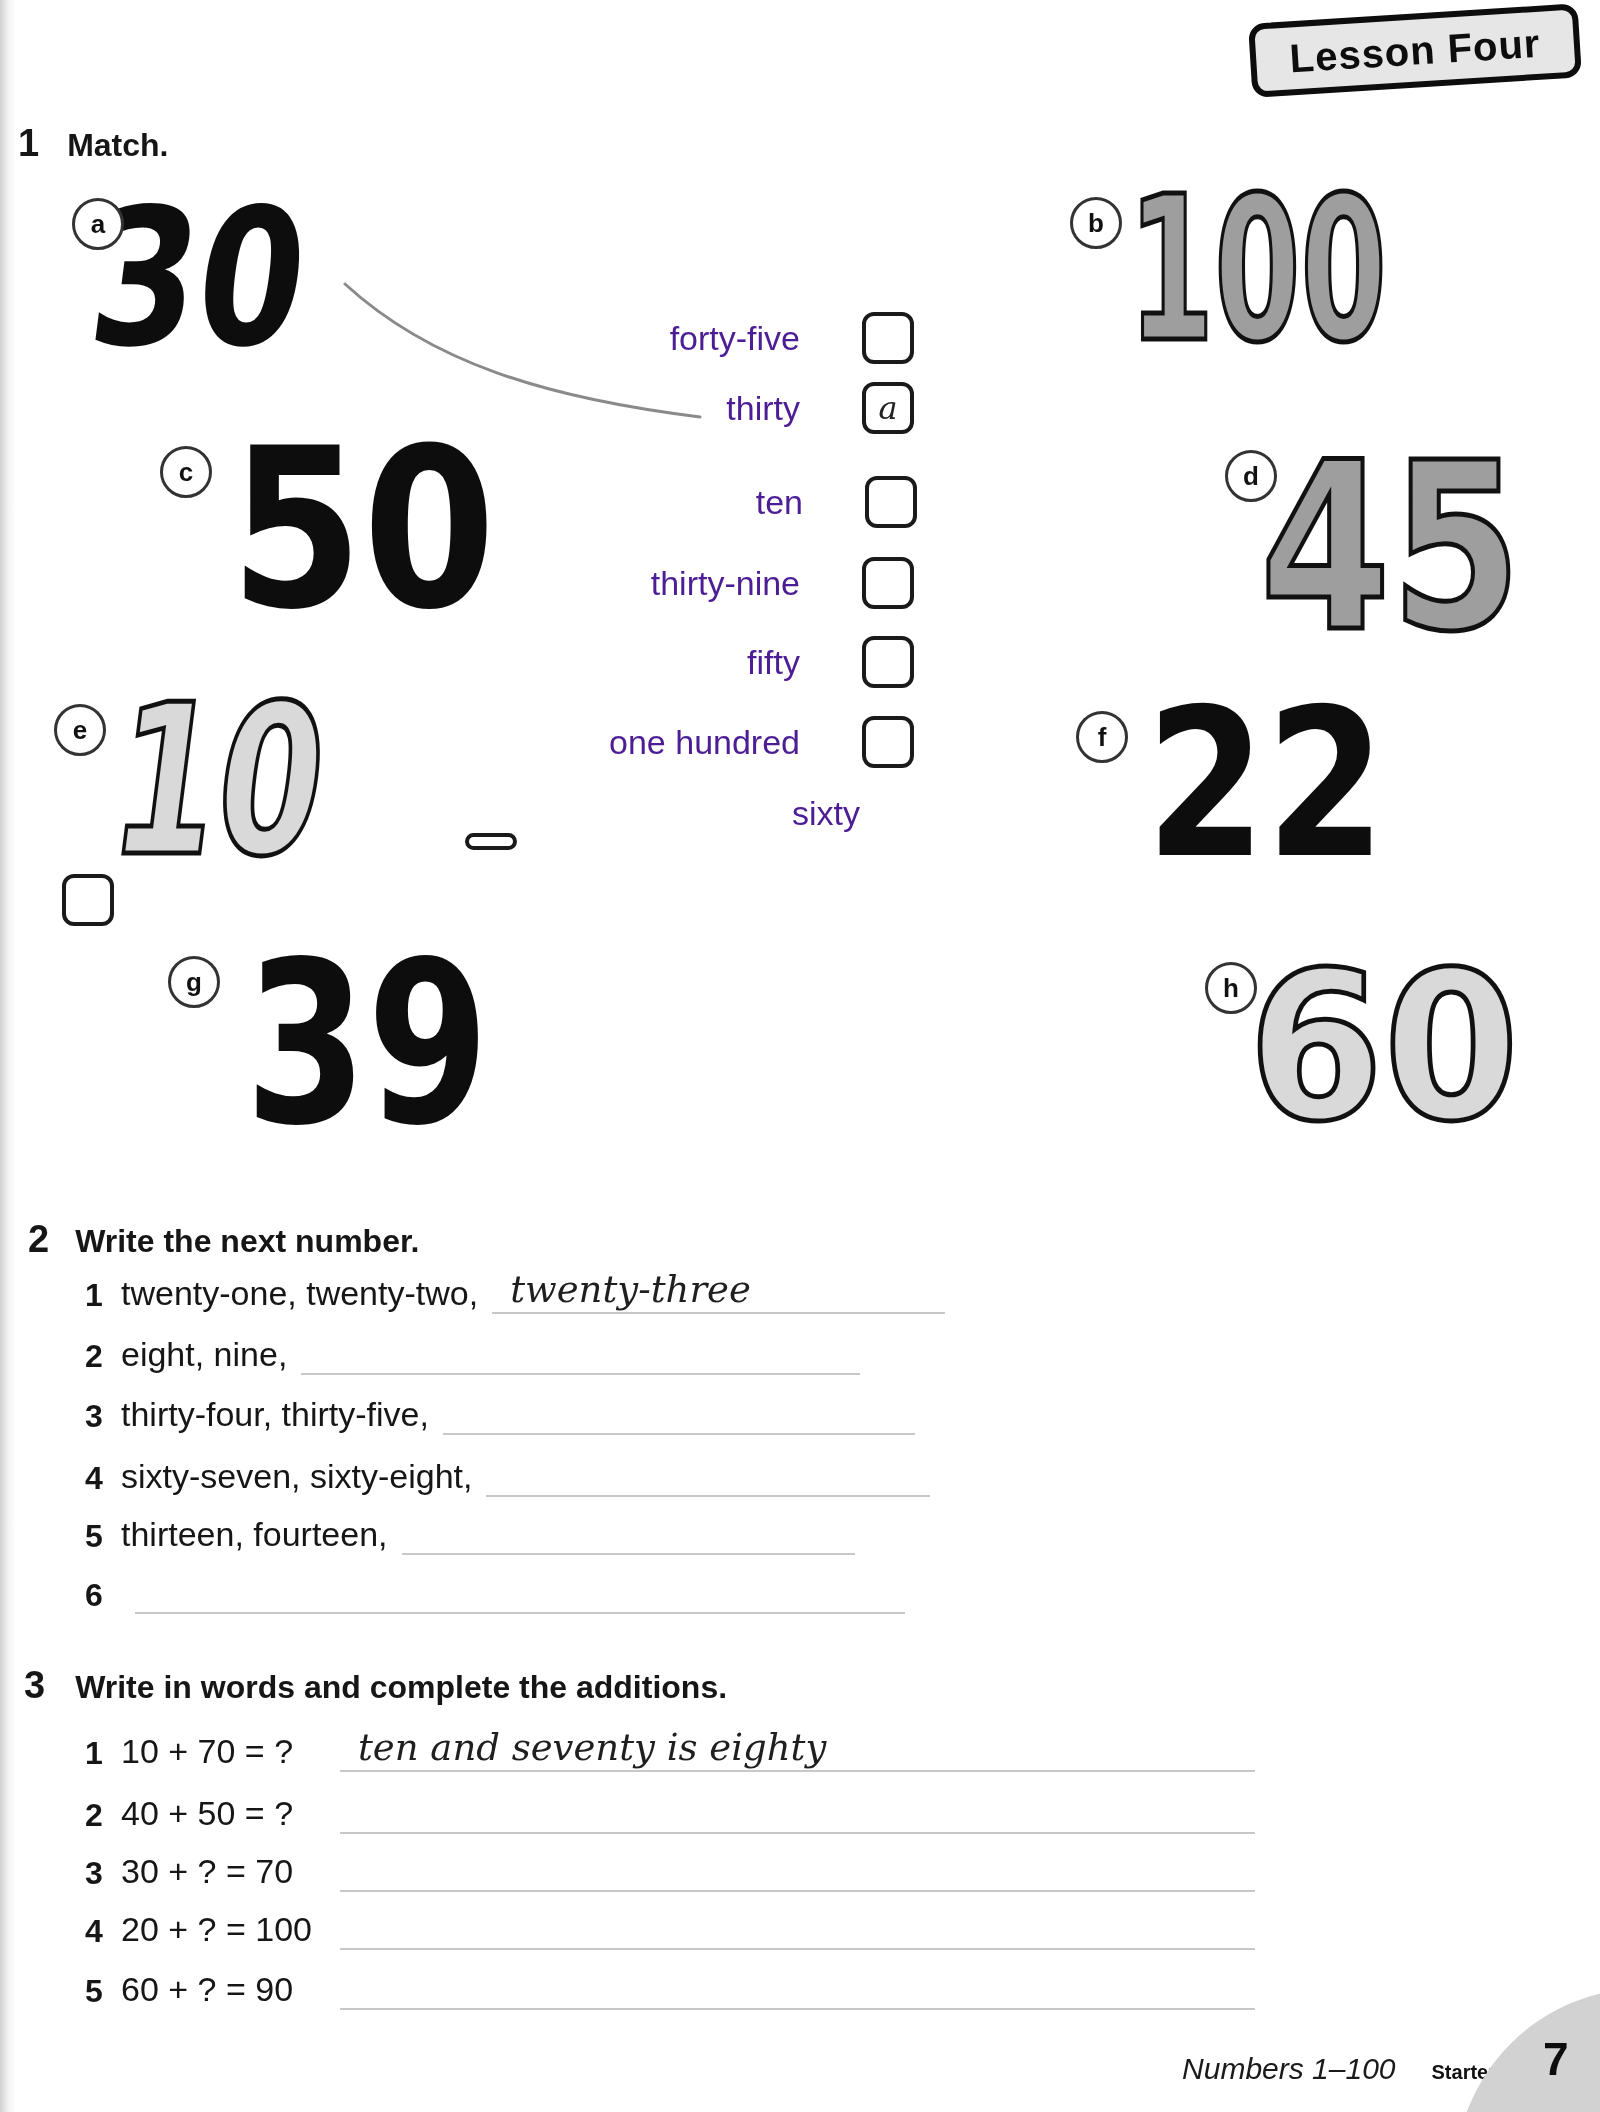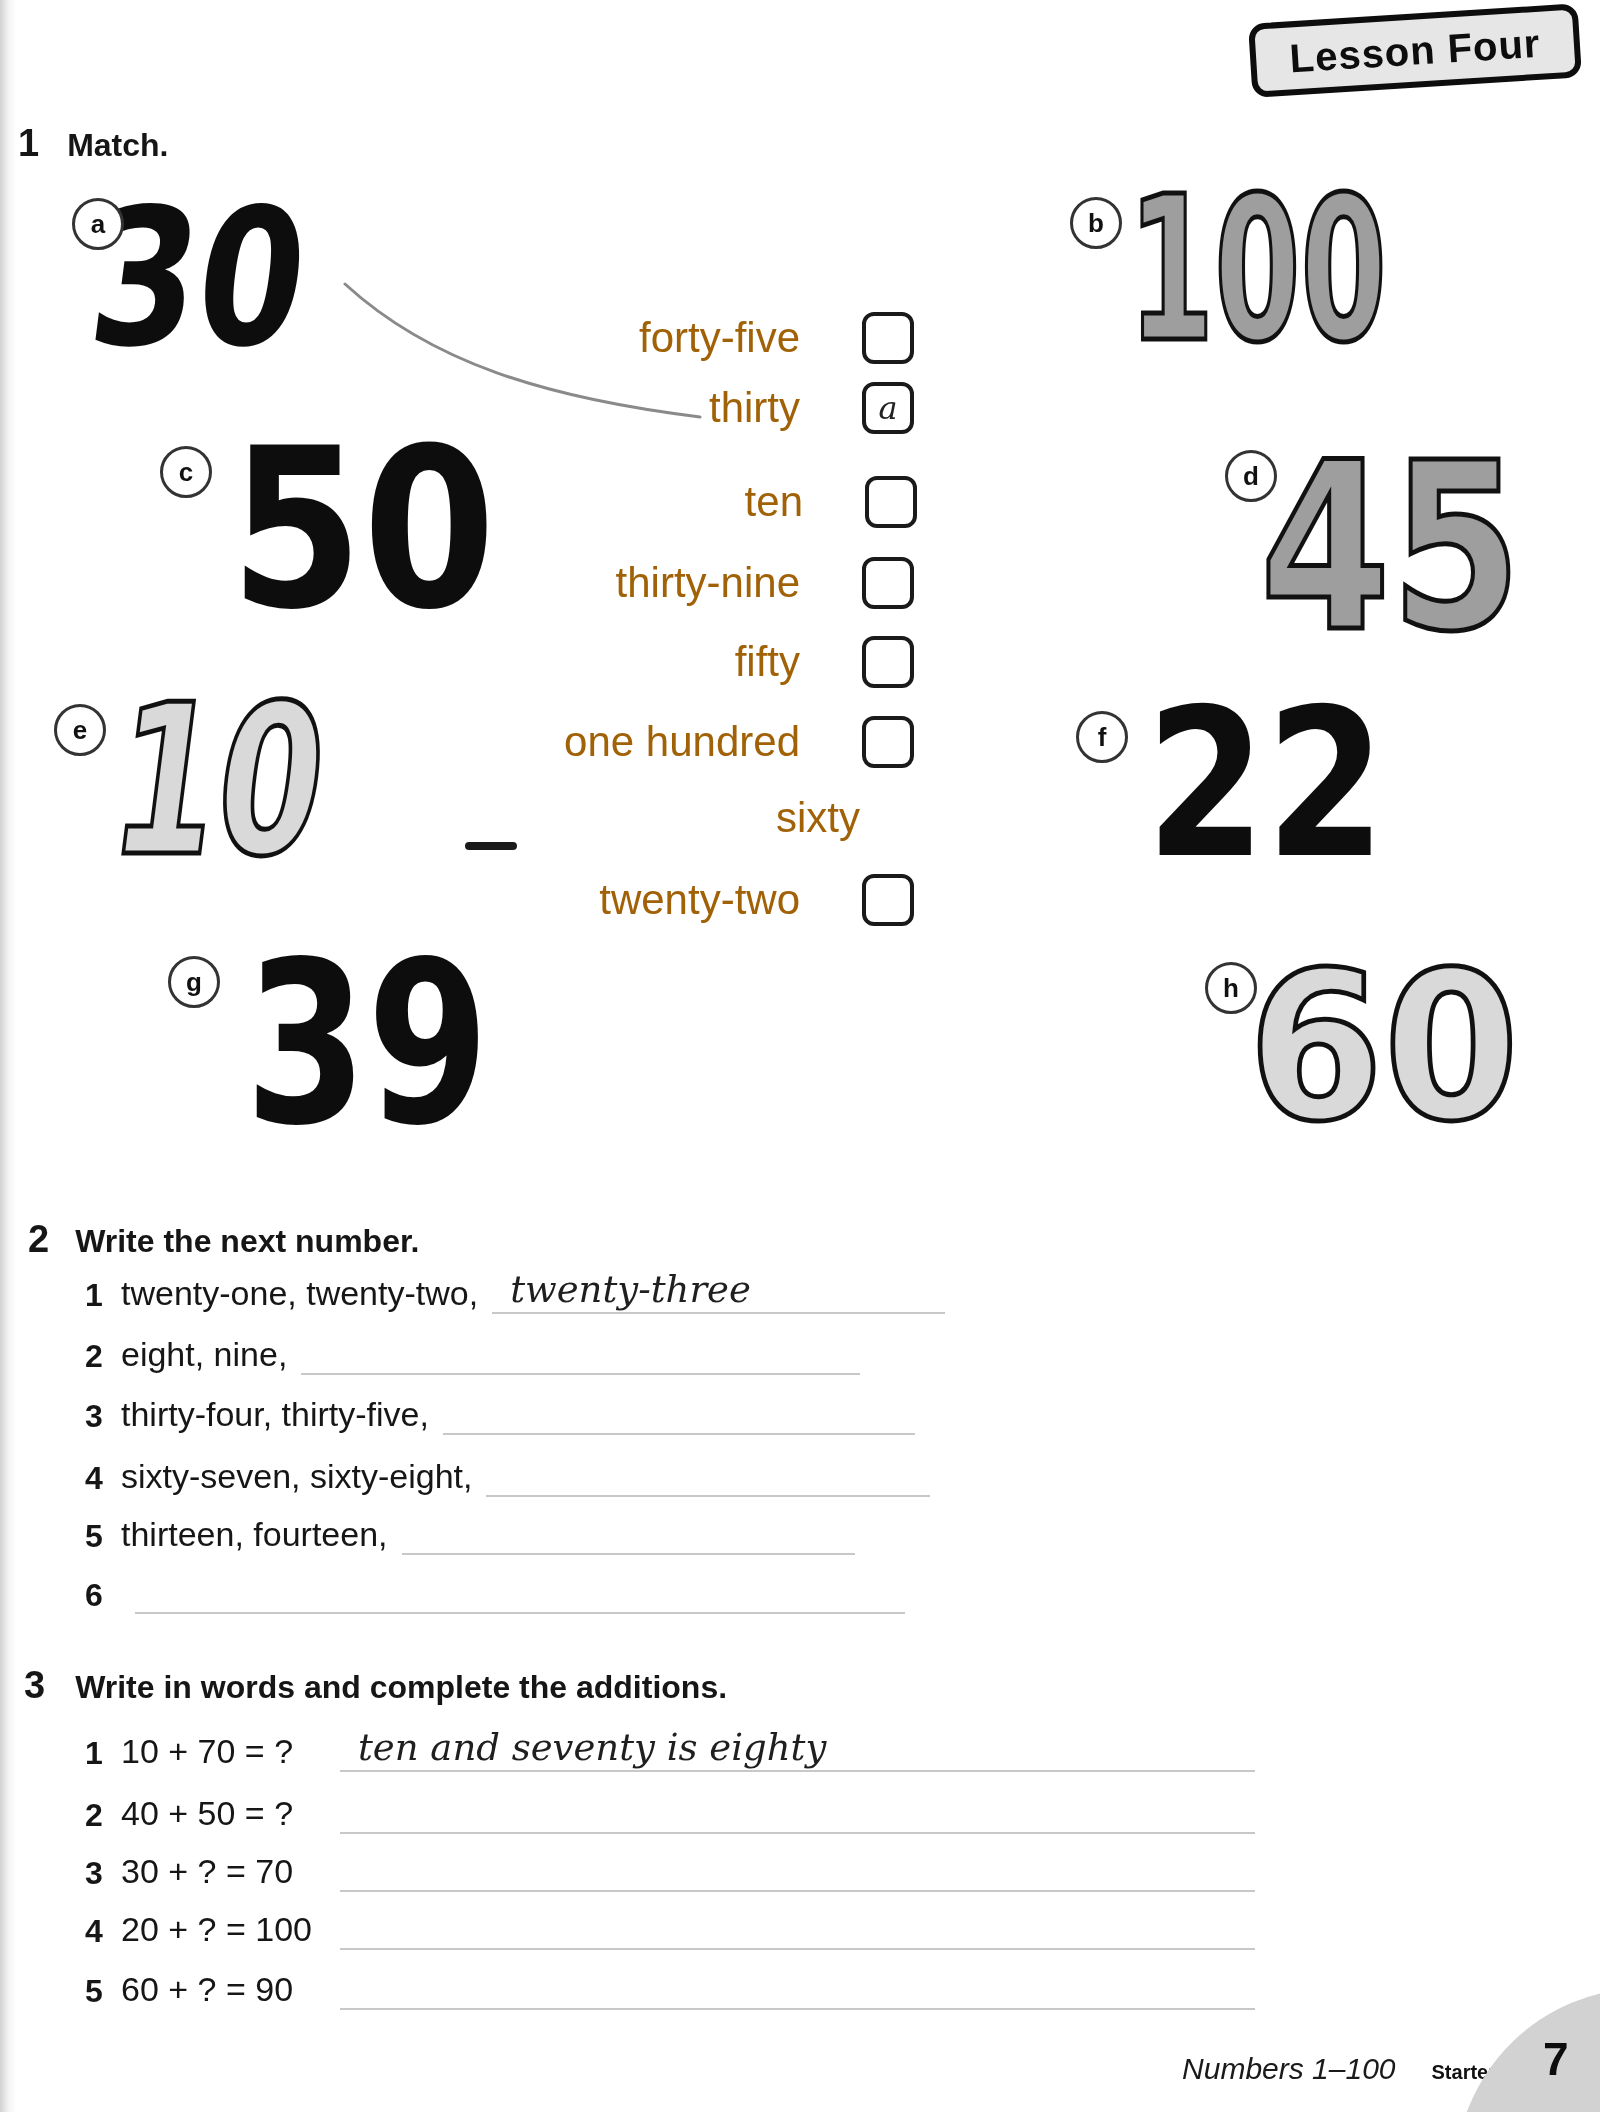--- a/index.html
+++ b/index.html
@@ -36,21 +36,21 @@
   .card-e .bignum{font-size:208px;transform:scaleX(.72) skewX(-10deg);left:74px;top:-27px;}
   .card-f .bignum{font-size:205px;transform:scaleX(.84);left:70px;top:-29px;}
   .card-g .bignum{font-size:225px;transform:scaleX(.78);left:77px;top:-24px;}
   .card-h .bignum{font-size:205px;transform:scaleX(.95);left:43px;top:-17px;}
   .card-a{left:72px;top:198px;}  .card-b{left:1070px;top:197px;}
   .card-c{left:160px;top:446px;} .card-d{left:1225px;top:450px;}
   .card-e{left:54px;top:704px;}  .card-f{left:1076px;top:711px;}
   .card-g{left:168px;top:956px;} .card-h{left:1205px;top:962px;}
   
   .match-row{position:absolute;left:0;width:920px;height:56px;display:flex;align-items:center;}
-  .match-word{display:block;width:800px;text-align:right;font-size:42px;color:#a16207;}
+  .match-word{display:block;width:800px;text-align:right;font-size:34px;color:#4c1d95;}
   .match-box{display:block;width:44px;height:44px;margin-left:62px;border:4px solid #1a1a1a;
     border-radius:12px;background:#fff;display:flex;align-items:center;justify-content:center;}
   .box-ans{font-family:"DejaVu Serif",serif;font-style:italic;font-size:32px;color:#222;}
   .connector{position:absolute;left:0;top:0;pointer-events:none;}
   
   .ex-row{position:absolute;display:flex;align-items:flex-end;height:46px;}
   .item-num{font-weight:bold;font-size:32px;width:36px;flex:none;}
   .item-text{font-size:34px;flex:none;padding-bottom:1px;}
   .eq{width:205px;}
   .write-line{flex:1;position:relative;border-bottom:2px solid var(--line,#c8c8c8);
@@ -170,21 +170,20 @@
         <span class="box-ans"></span>
       </span>
   </div>
   <div class="match-row" style="top:794px;flex-direction:column;">
     <span class="match-word">sixty</span>
     <span class="match-box">
         <span class="box-ans"></span>
       </span>
   </div>
   <div class="match-row" style="top:872px;">
-    <span class="match-word">twenty-two</span>
     <span class="match-box">
         <span class="box-ans"></span>
       </span>
   </div>
 
   <div class="sec-head" style="left:28px;top:1218px;gap:26px;">
     <span class="sec-num">2</span>
     <span class="sec-title">Write the next number.</span>
   </div>
 

